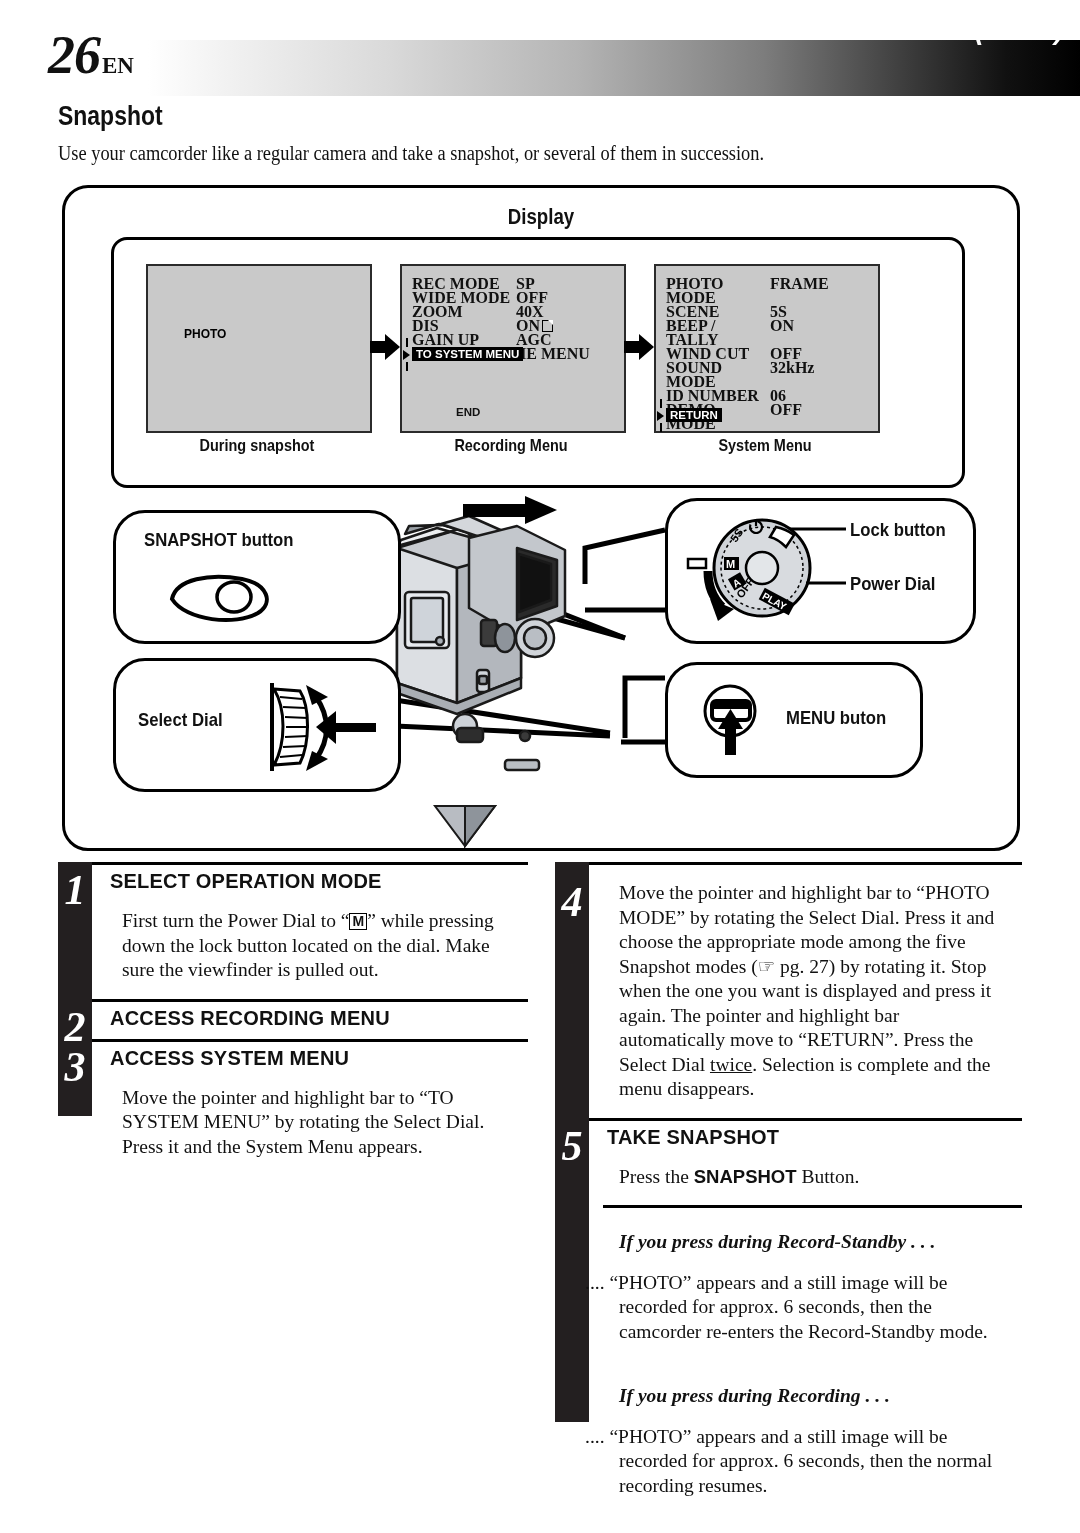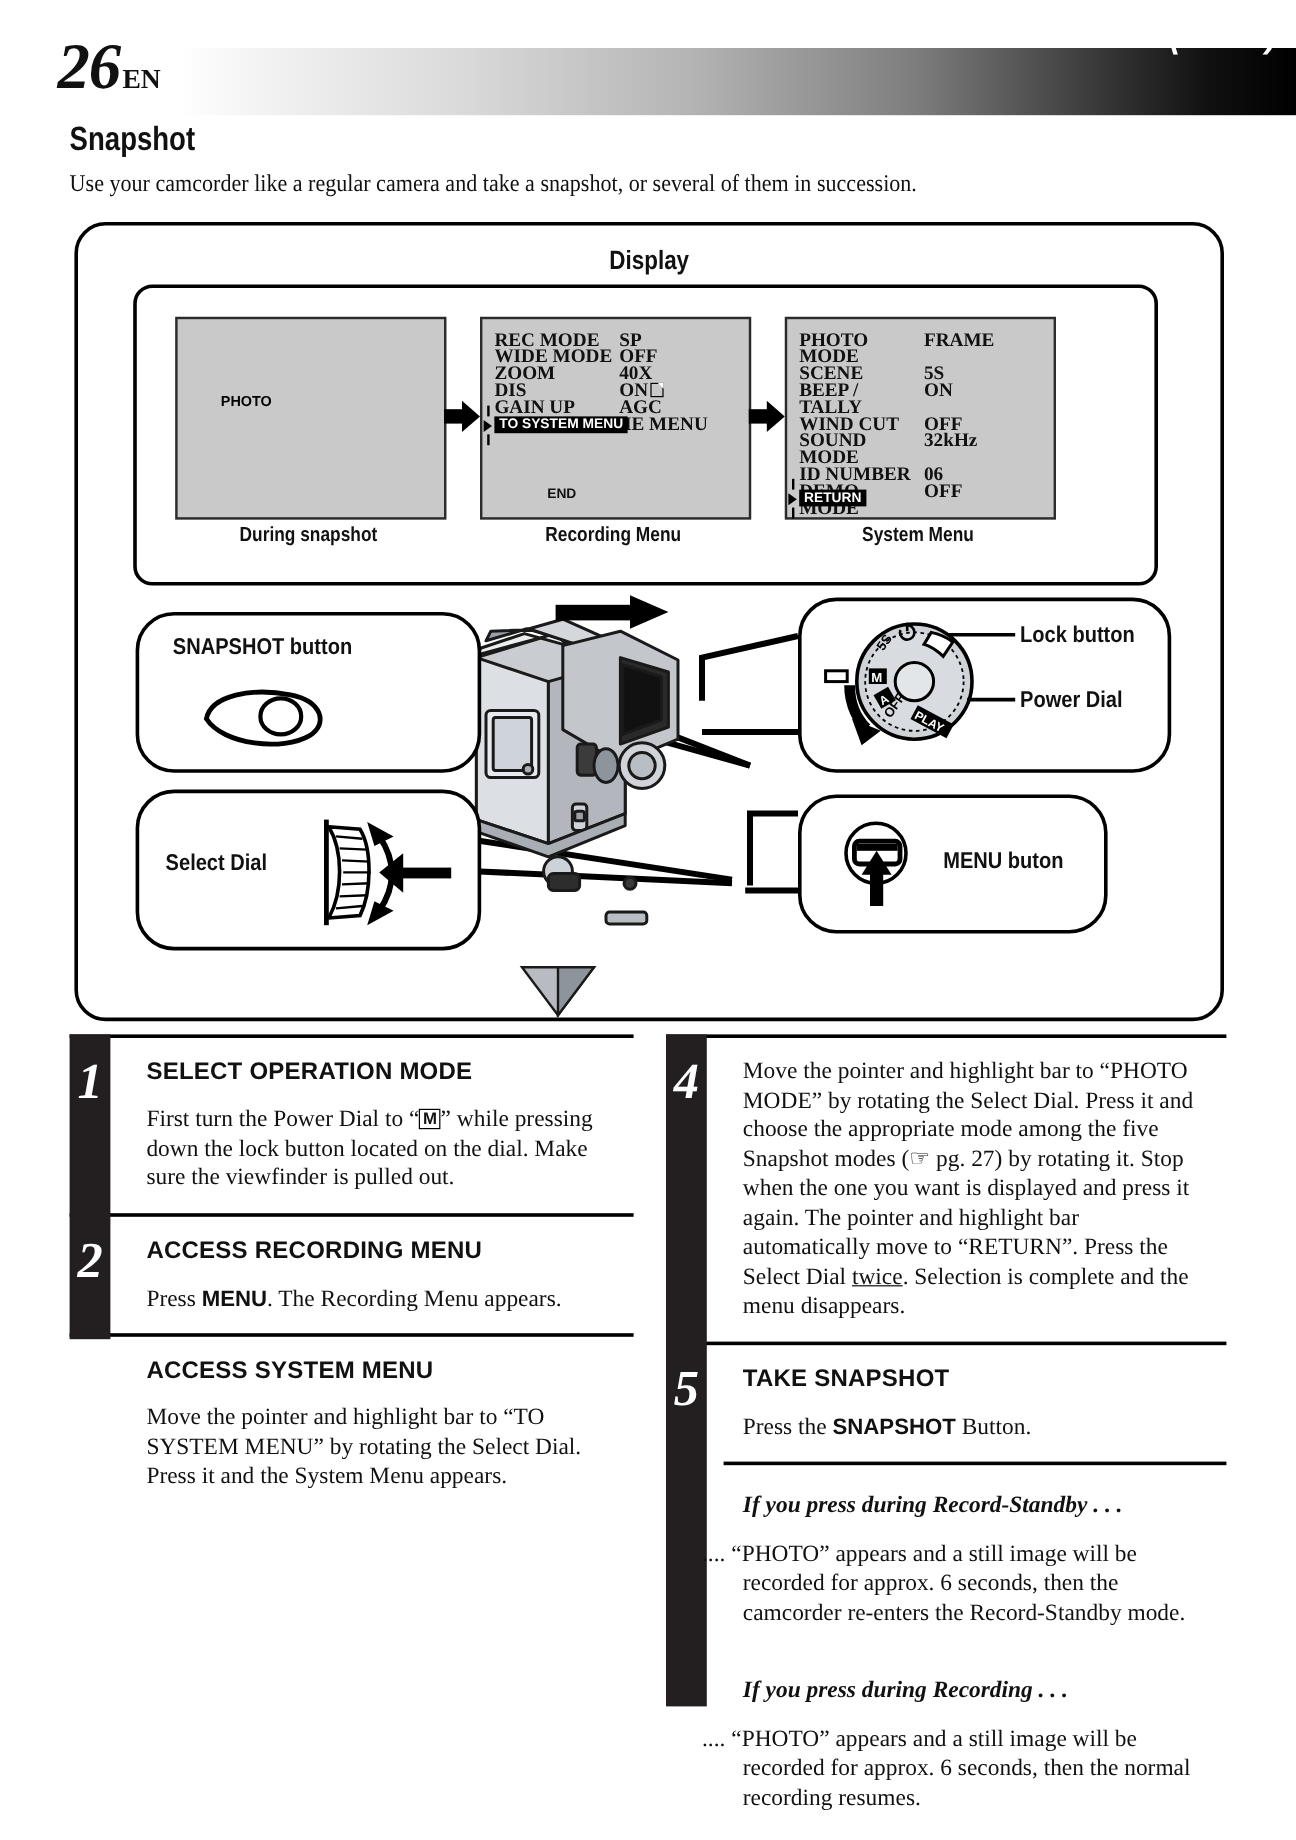--- a/index.html
+++ b/index.html
@@ -111,21 +111,21 @@
   .bar{position:absolute;left:0;top:0;width:34px;background:#231f20;}
   .barL{height:254px;}
   .barR{height:560px;}
   .step{position:relative;padding-left:48px;margin-bottom:0;}
   .step .num{
     position:absolute;left:0;top:-2px;width:34px;text-align:center;color:#fff;
     font-family:"Liberation Serif",serif;font-weight:bold;font-style:italic;font-size:42px;line-height:46px;
   }
   .rule{border-top:3px solid #000;margin-bottom:2px;}
   .step h3{
-    margin:16px;font-family:"Liberation Sans",sans-serif;font-weight:bold;font-size:20px;line-height:24px;
+    margin:4px;font-family:"Liberation Sans",sans-serif;font-weight:bold;font-size:20px;line-height:24px;
     letter-spacing:0.2px;
   }
   .step p{margin:16px;font-size:19.5px;line-height:24.5px;font-family:"Liberation Serif",serif;}
   .step p b{font-family:"Liberation Sans",sans-serif;font-weight:bold;font-size:18.5px;}
   .note-h{
     font-family:"Liberation Serif",serif;font-weight:bold;font-style:italic;font-size:20px;line-height:26px;margin:0;
   }
   .note-b{margin:0 0 0 34px;text-indent:-34px;font-size:19.5px;line-height:24.5px;}
   .modeM{
     display:inline-block;border:1.5px solid #000;padding:0 2px;font-family:"Liberation Sans",sans-serif;
@@ -378,21 +378,20 @@
     <div class="step">
       <div class="num">1</div>
       <h3>SELECT OPERATION MODE</h3>
       <p><span>First turn the Power Dial to “</span><span class="modeM">M</span><span>” while pressing down the lock button located on the dial. Make sure the viewfinder is pulled out.</span></p>
     </div>
 
     <div class="rule" style="margin-top:9px;"></div>
     <div class="step">
       <div class="num">2</div>
       <h3>ACCESS RECORDING MENU</h3>
-      <p><span>Press </span><b>MENU</b><span>. The Recording Menu appears.</span></p>
     </div>
 
     <div class="rule" style="margin-top:9px;"></div>
     <div class="step">
       <div class="num">3</div>
       <h3>ACCESS SYSTEM MENU</h3>
       <p>Move the pointer and highlight bar to “TO SYSTEM MENU” by rotating the Select Dial. Press it and the System Menu appears.</p>
     </div>
   </div>
 

